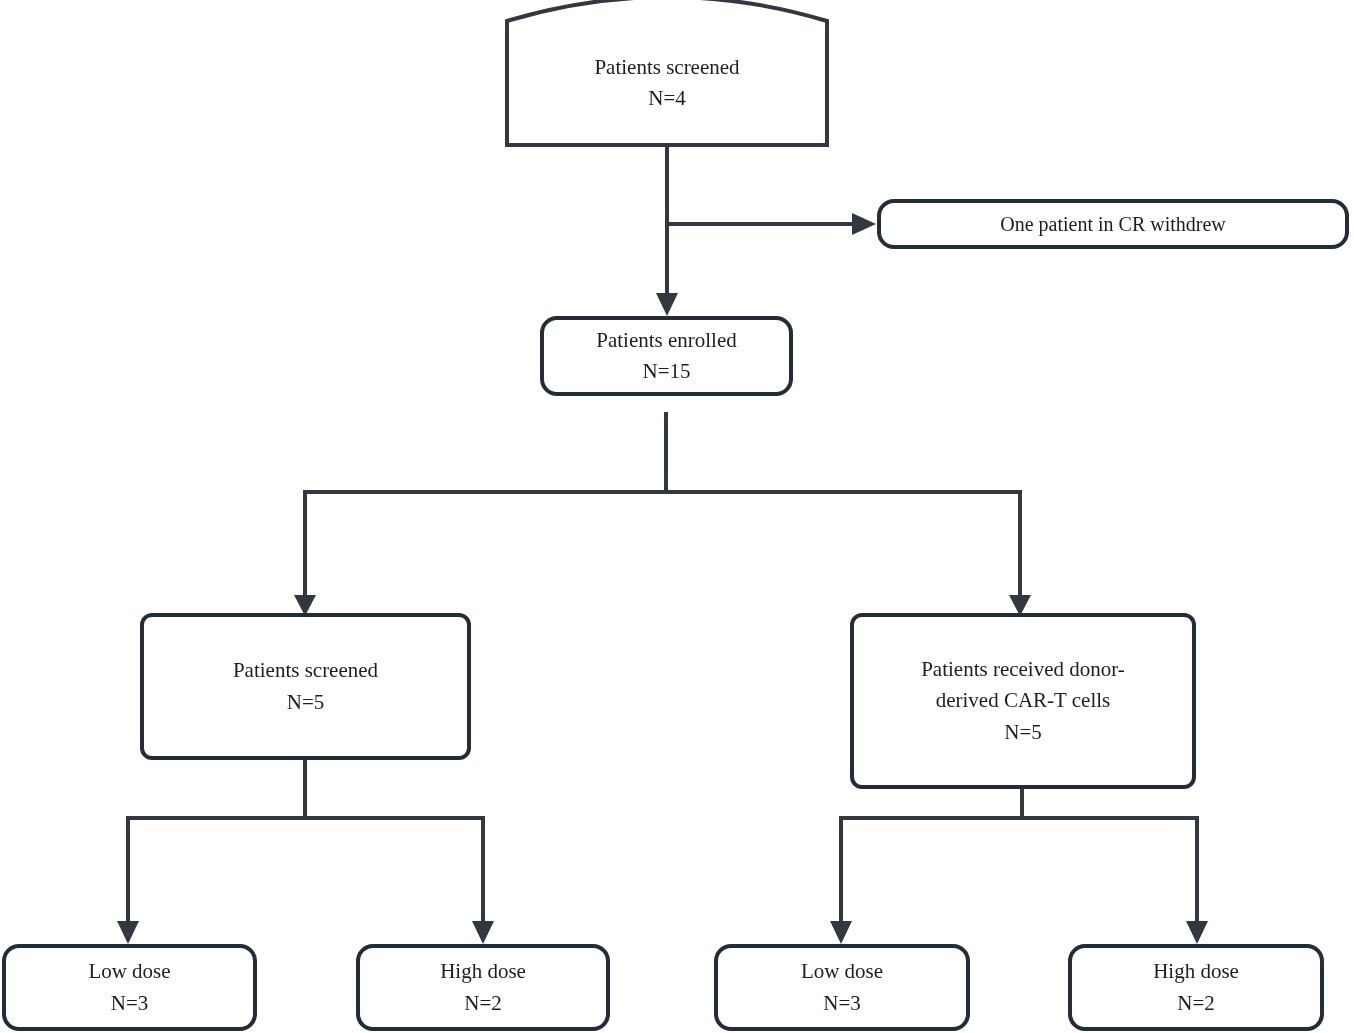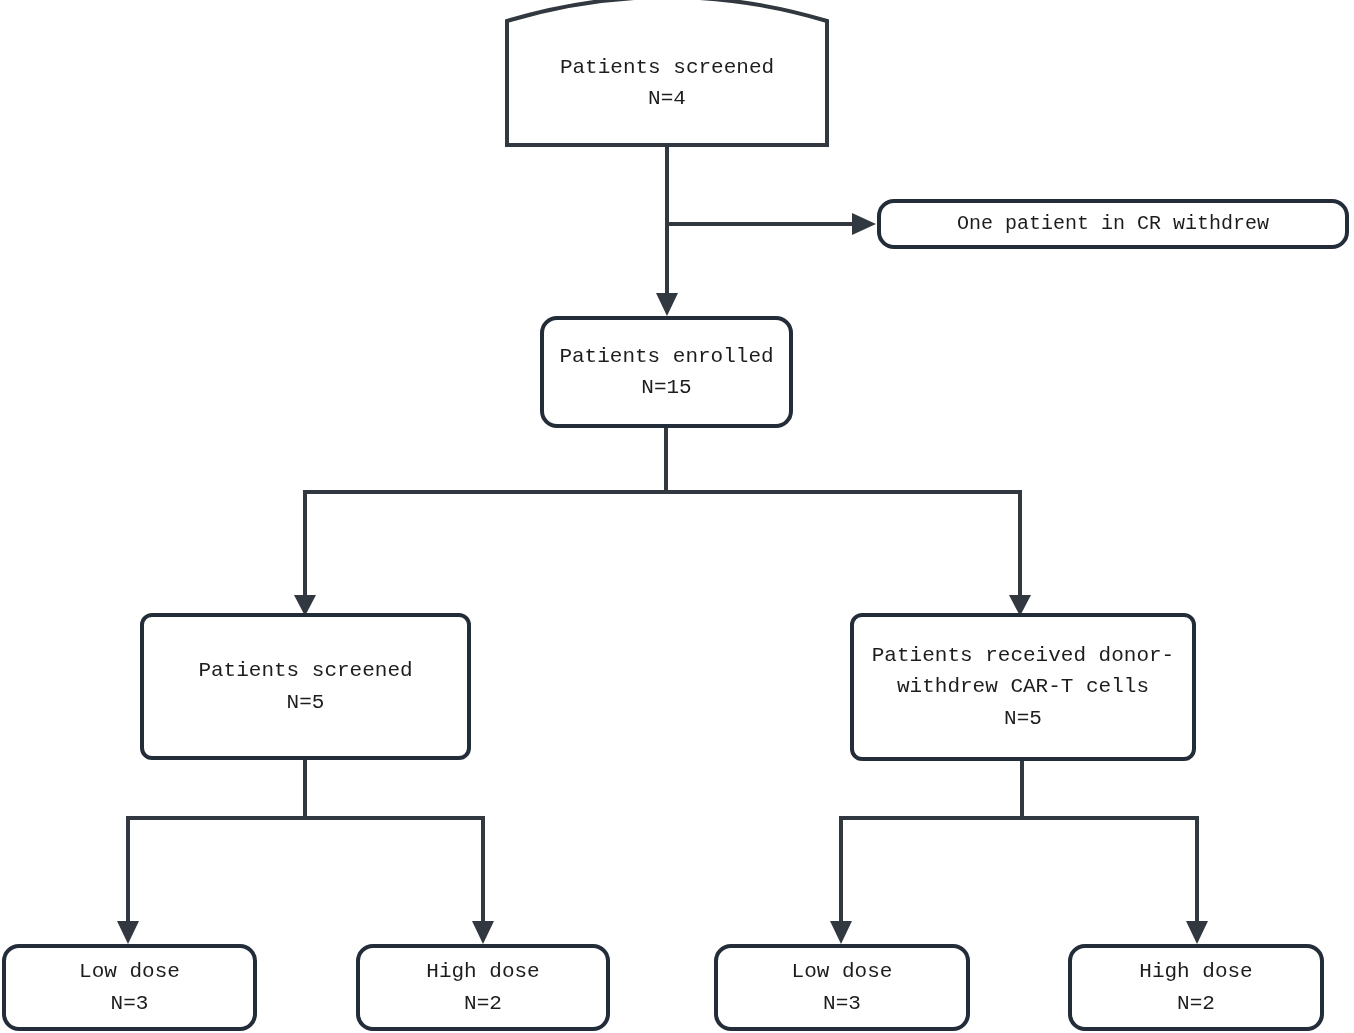--- a/index.html
+++ b/index.html
@@ -12,21 +12,21 @@
     margin: 0;
     padding: 0;
     background: var(--bg);
   }
   .canvas {
     position: relative;
     width: 1354px;
     height: 1033px;
     background: var(--bg);
     overflow: hidden;
-    font-family: Liberation Mono, monospace;
+    font-family: Liberation Serif, serif;
     color: var(--text);
   }
   .connectors {
     position: absolute;
     left: 0;
     top: 0;
     width: 1354px;
     height: 1033px;
   }
   .connectors path {
@@ -57,23 +57,23 @@
     line-height: 1.5;
   }
   .node.no-border {
     border: none;
     background: transparent;
   }
   .r10 { border-radius: 17px; }
   .r12 { border-radius: 12px; }
   .node-screened   { left: 507px; top: 24px;  width: 320px; height: 118px; }
   .node-withdrew   { left: 877px; top: 199px; width: 472px; height: 50px; font-size: 20px; }
-  .node-enrolled   { left: 540px; top: 316px; width: 253px; height: 112px; }
+  .node-enrolled   { left: 540px; top: 316px; width: 253px; height: 80px; }
   .node-autologous { left: 140px; top: 613px; width: 331px; height: 147px; }
-  .node-donor      { left: 850px; top: 613px; width: 346px; height: 148px; }
+  .node-donor      { left: 850px; top: 613px; width: 346px; height: 176px; }
   .node-auto-low   { left: 2px;    top: 944px; width: 255px; height: 87px; }
   .node-auto-high  { left: 356px;  top: 944px; width: 254px; height: 87px; }
   .node-donor-low  { left: 714px;  top: 944px; width: 256px; height: 87px; }
   .node-donor-high { left: 1068px; top: 944px; width: 256px; height: 87px; }
   .line { display: block; }
 </style>
 </head>
 <body>
 
 <div class="canvas">
@@ -124,21 +124,21 @@
     <span class="line">N=15</span>
   </div>
 
   <div class="node r12 node-autologous">
     <span class="line">Patients screened</span>
     <span class="line">N=5</span>
   </div>
 
   <div class="node r12 node-donor">
     <span class="line">Patients received donor-</span>
-    <span class="line">withdrew CAR-T cells</span>
+    <span class="line">derived CAR-T cells</span>
     <span class="line">N=5</span>
   </div>
 
   <div class="node r10 node-auto-low">
     <span class="line">Low dose</span>
     <span class="line">N=3</span>
   </div>
 
   <div class="node r10 node-auto-high">
     <span class="line">High dose</span>

